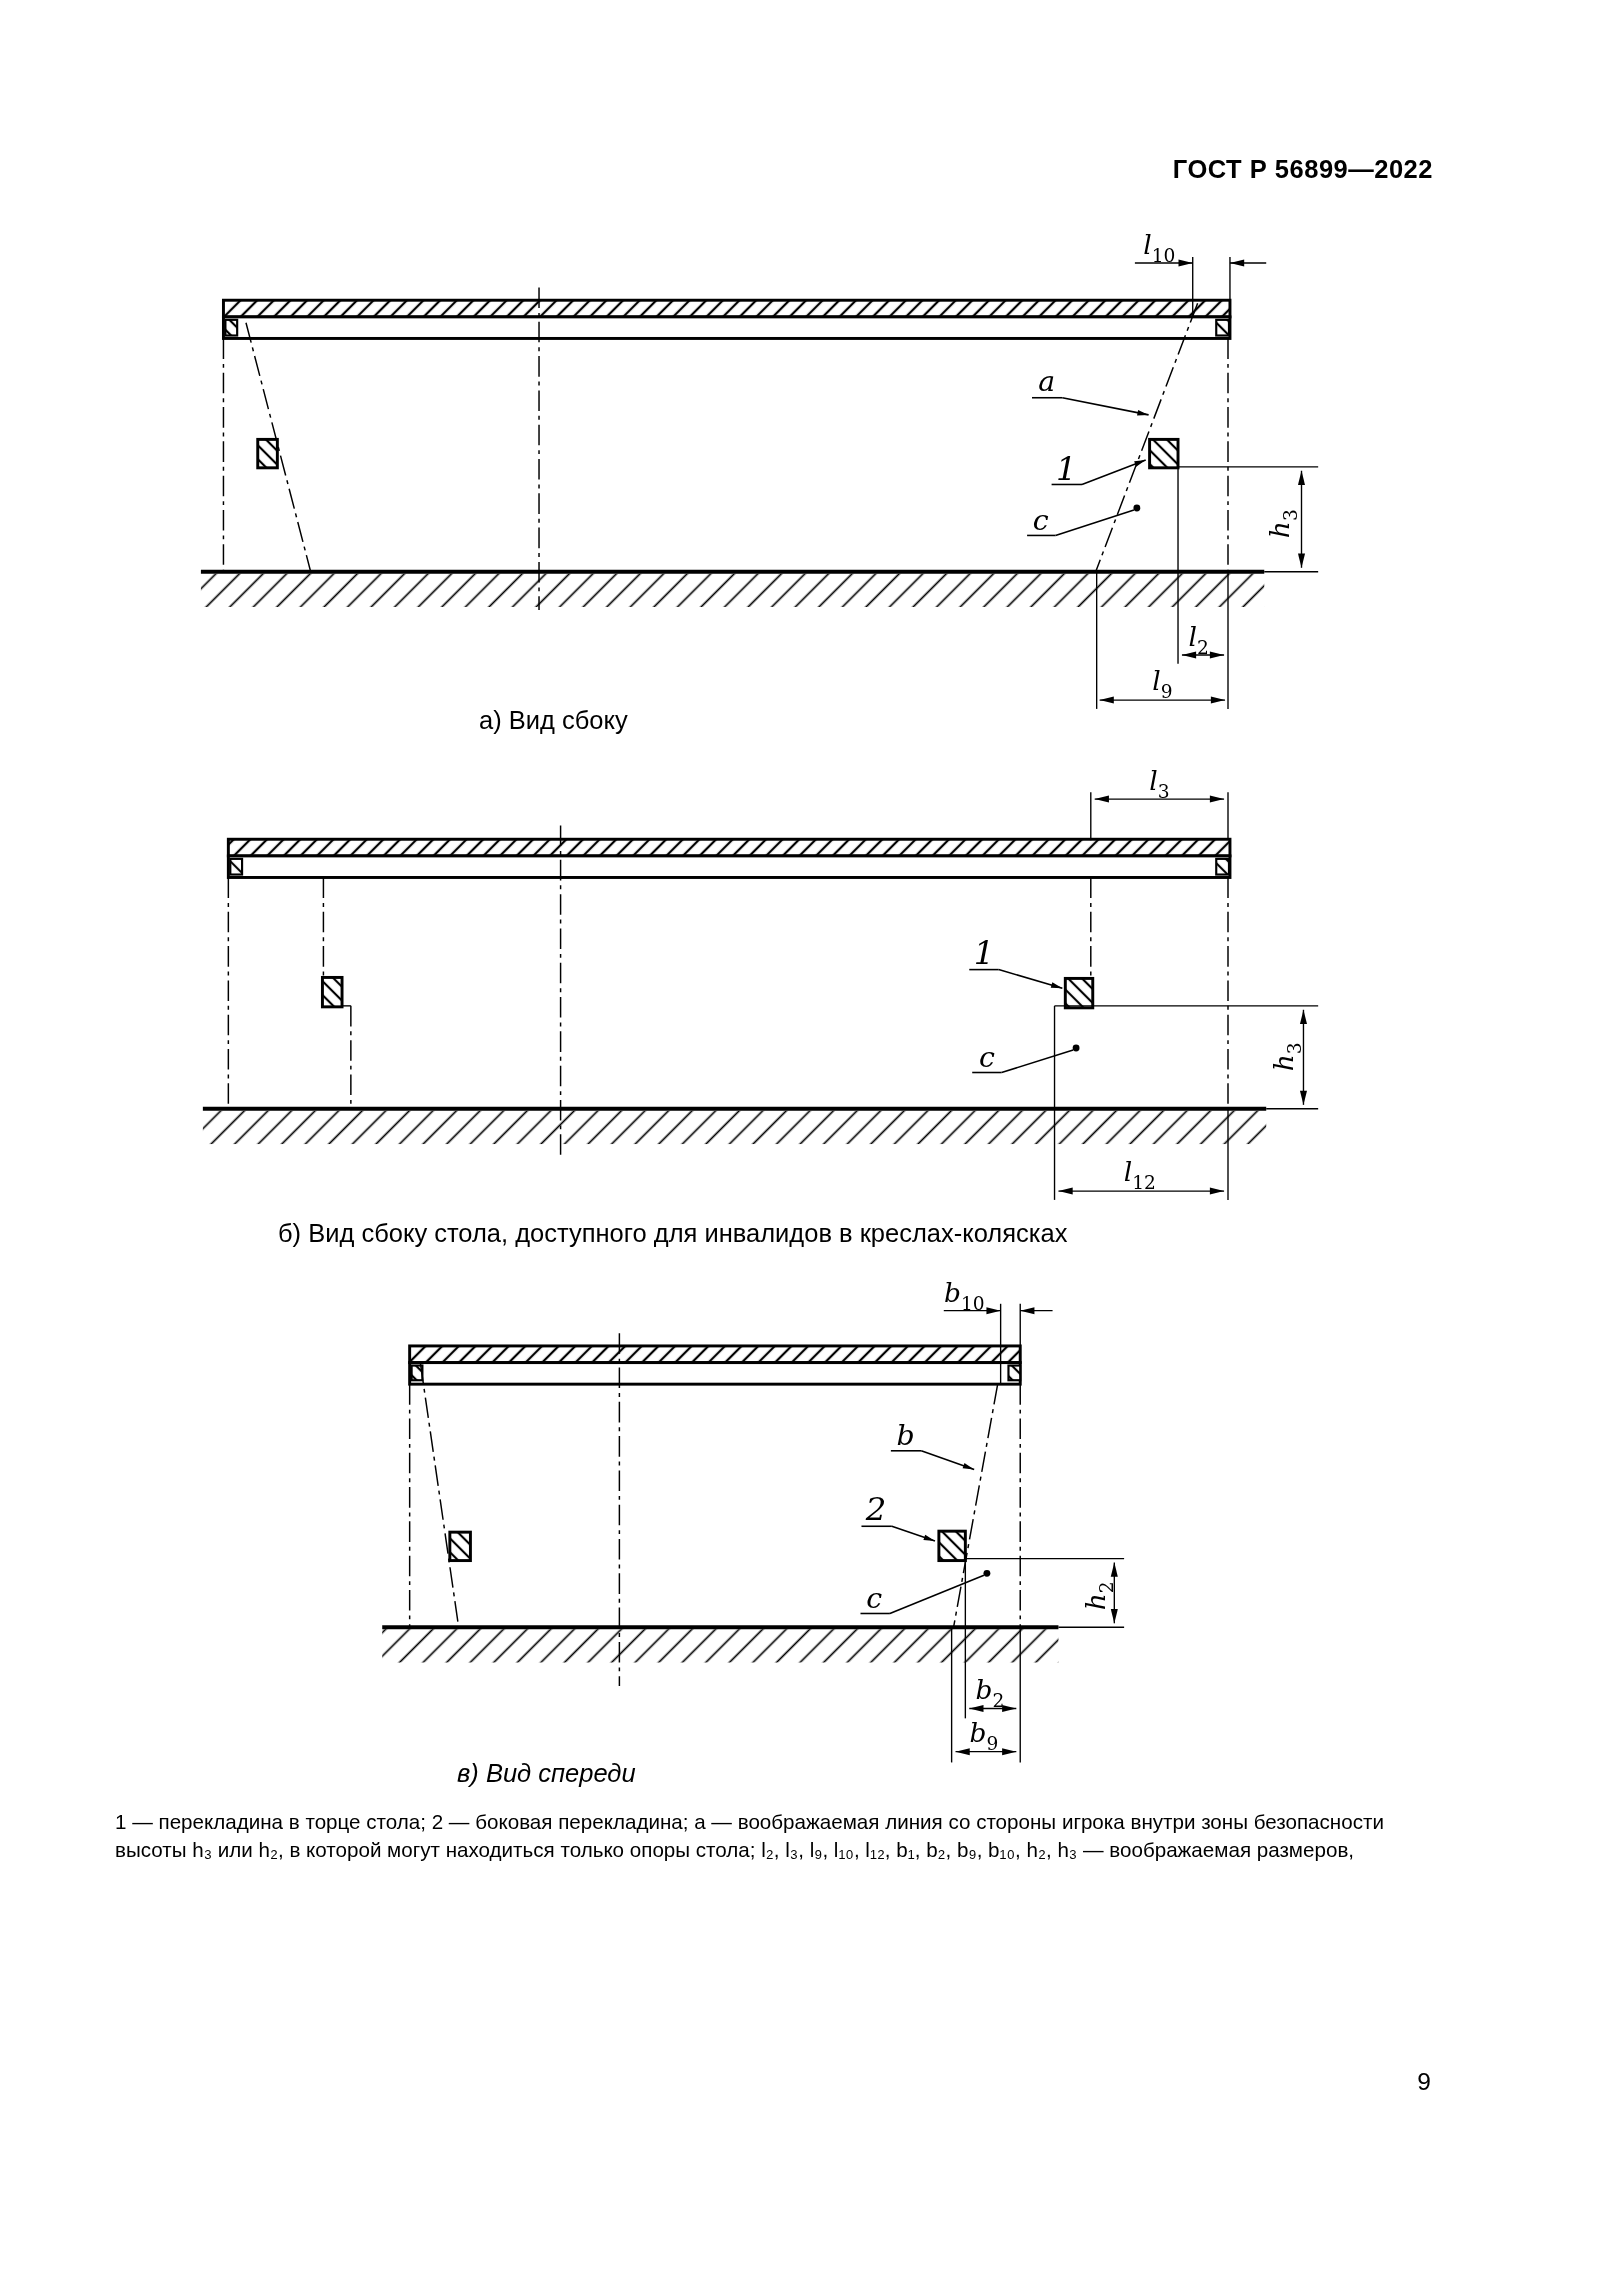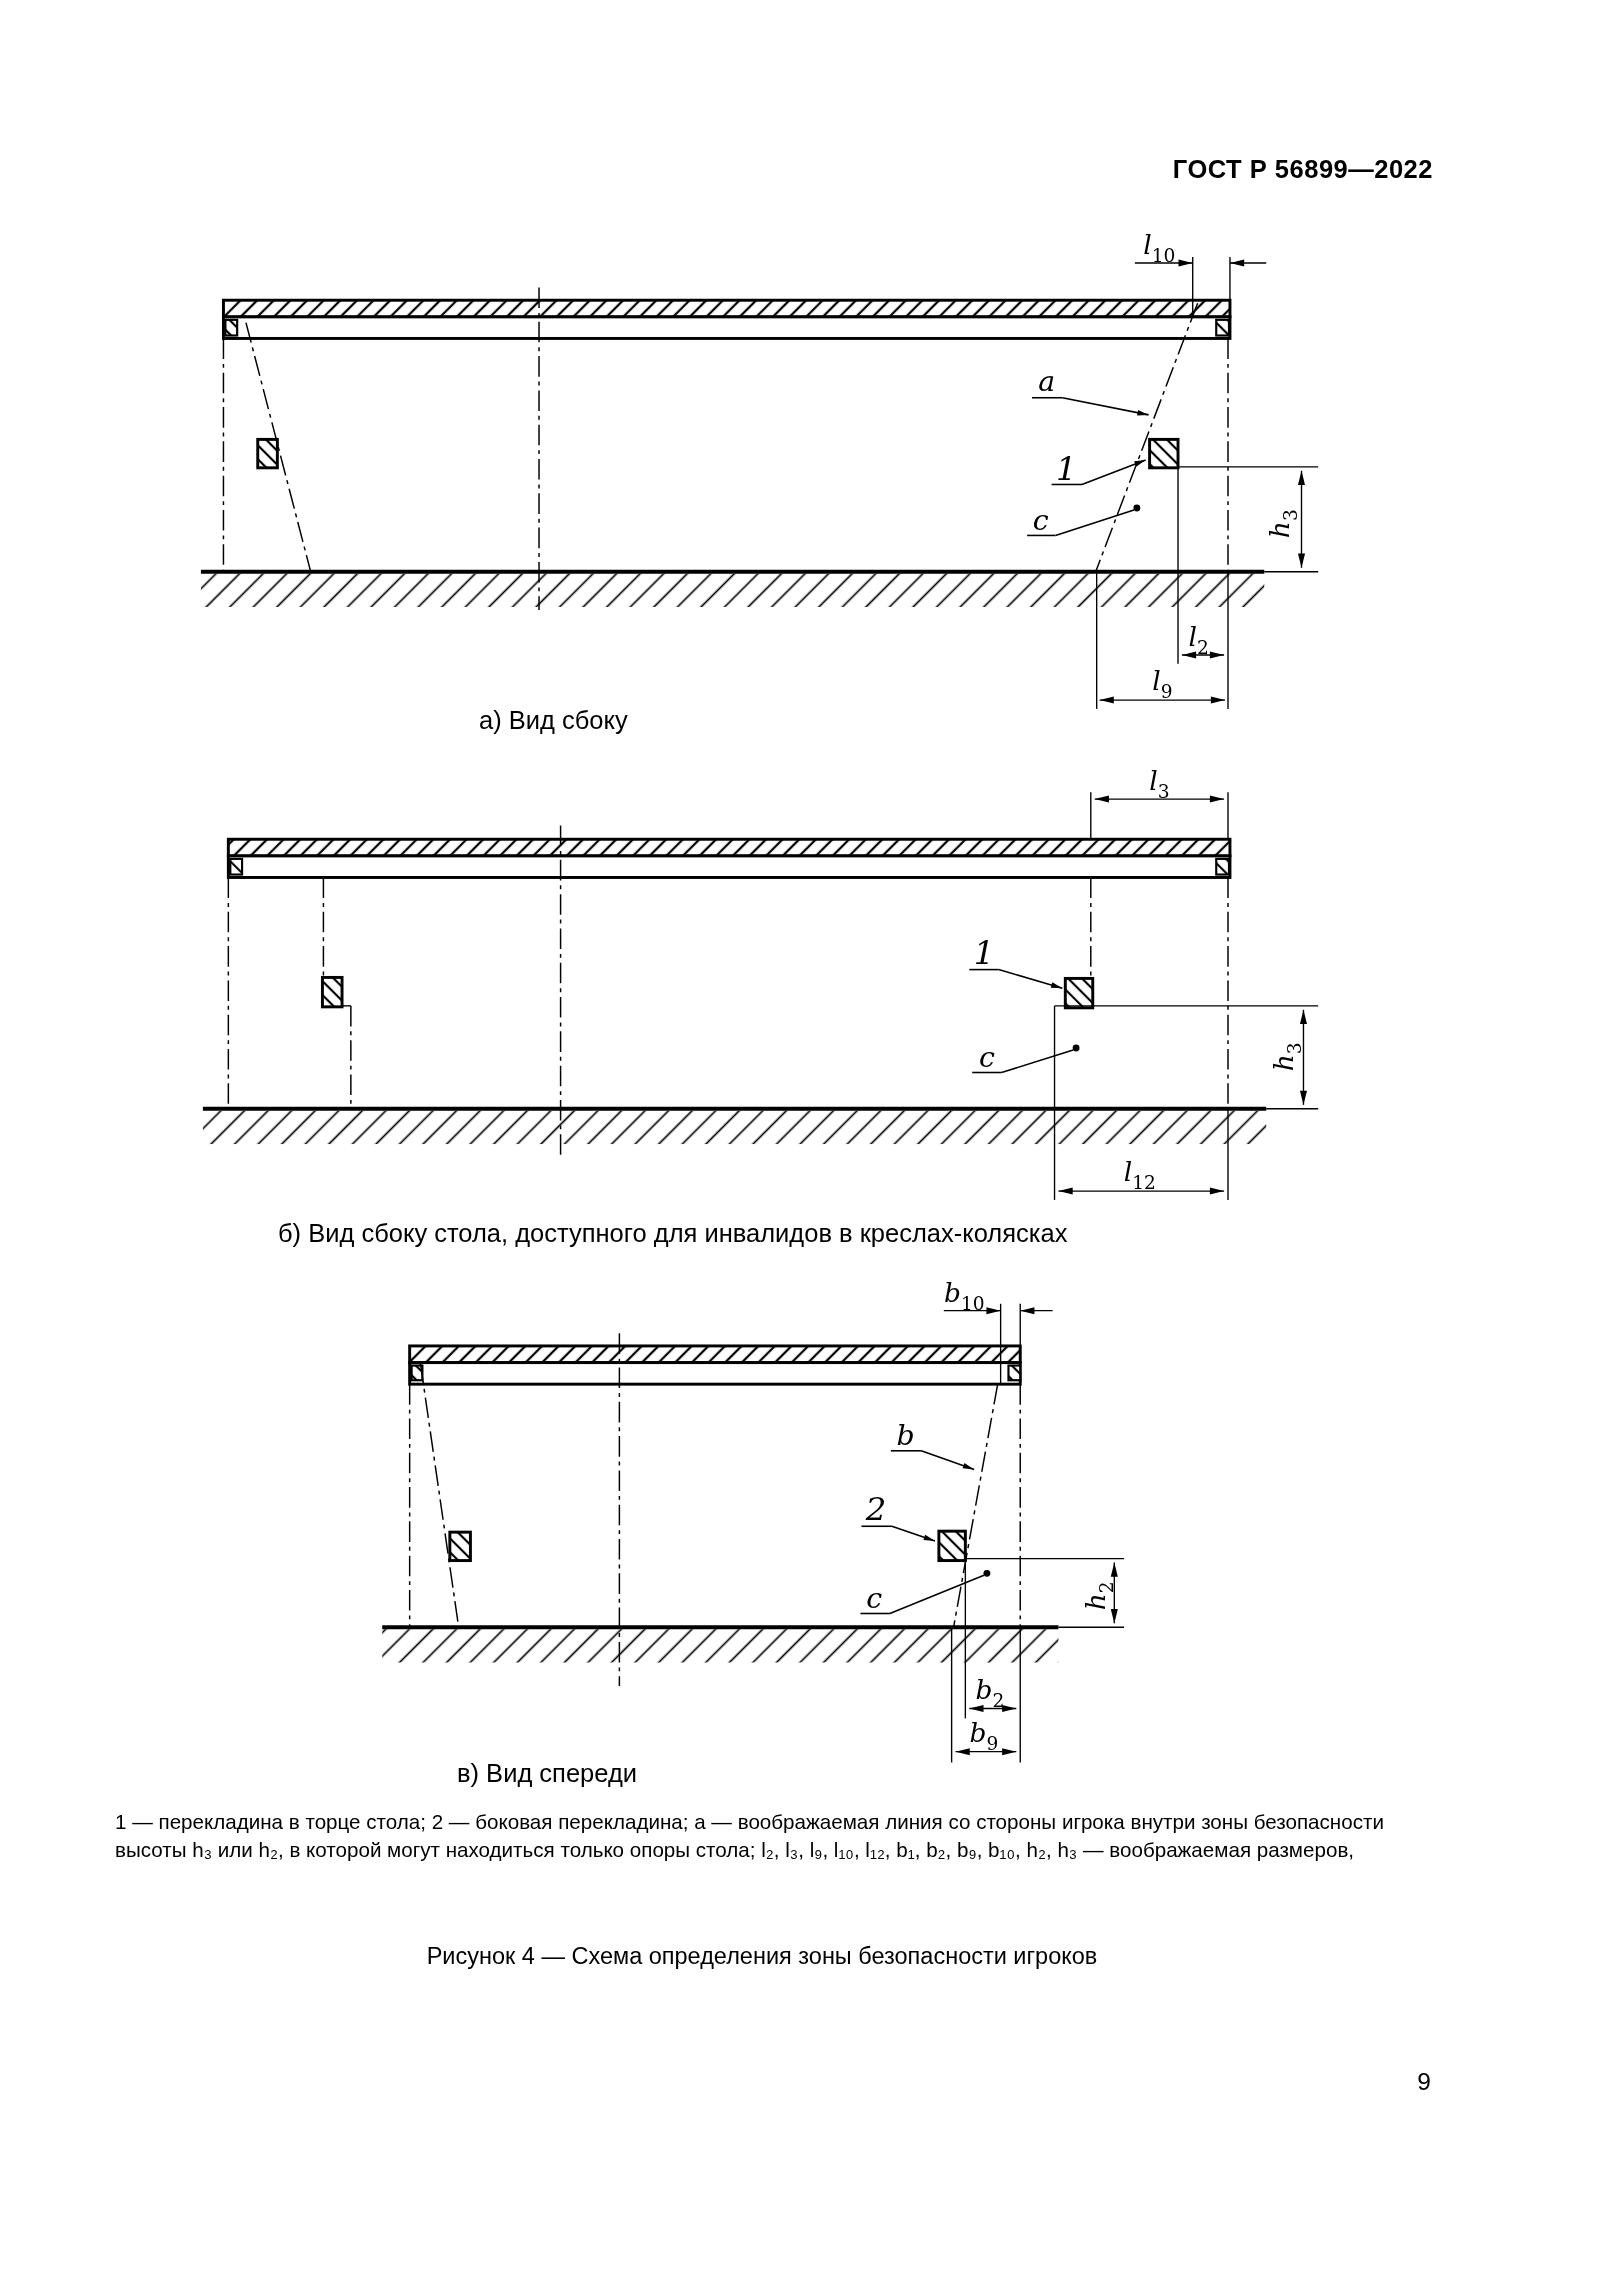--- a/index.html
+++ b/index.html
@@ -244,25 +244,24 @@
         <text class="call" text-anchor="middle" x="892" y="1640">c</text>
         <line x1="878" y1="1646" x2="908" y2="1646" class="lead"></line>
         <line x1="908" y1="1646" x2="1004" y2="1607" class="lead"></line>
         <circle cx="1007" cy="1605" r="3.5" fill="#000"></circle>
       </g>
     </g>
   </svg>
 
   <div class="abs cap" style="left:479px;top:706px;width:588px;">а) Вид сбоку</div>
   <div class="abs cap" style="left:278px;top:1219px;width:980px;">б) Вид сбоку стола, доступного для инвалидов в креслах-колясках</div>
-  <div class="abs cap" style="left:457px;top:1759px;width:588px;">в) Вид спереди</div>
+  <div class="abs cap" style="left:457px;top:1759px;width:588px;font-style:italic;">в) Вид спереди</div>
 
   <div class="abs legend" style="left:115px;top:1808px;width:1392px;">
     <div>1 — перекладина в торце стола; 2 — боковая перекладина; a — воображаемая линия со стороны игрока внутри зоны безопасности</div>
     <div>высоты h₃ или h₂, в которой могут находиться только опоры стола; l₂, l₃, l₉, l₁₀, l₁₂, b₁, b₂, b₉, b₁₀, h₂, h₃ — воображаемая размеров,</div>
   </div>
 
-  <div class="abs figcap" style="left:272px;top:1943px;width:980px;">Рисунок 4 — Схема определения зоны безопасности игроков</div>
 
   <div class="abs pagenum" style="top:2068px;right:190px;">9</div>
 
 </div>
 
 
 </body></html>

